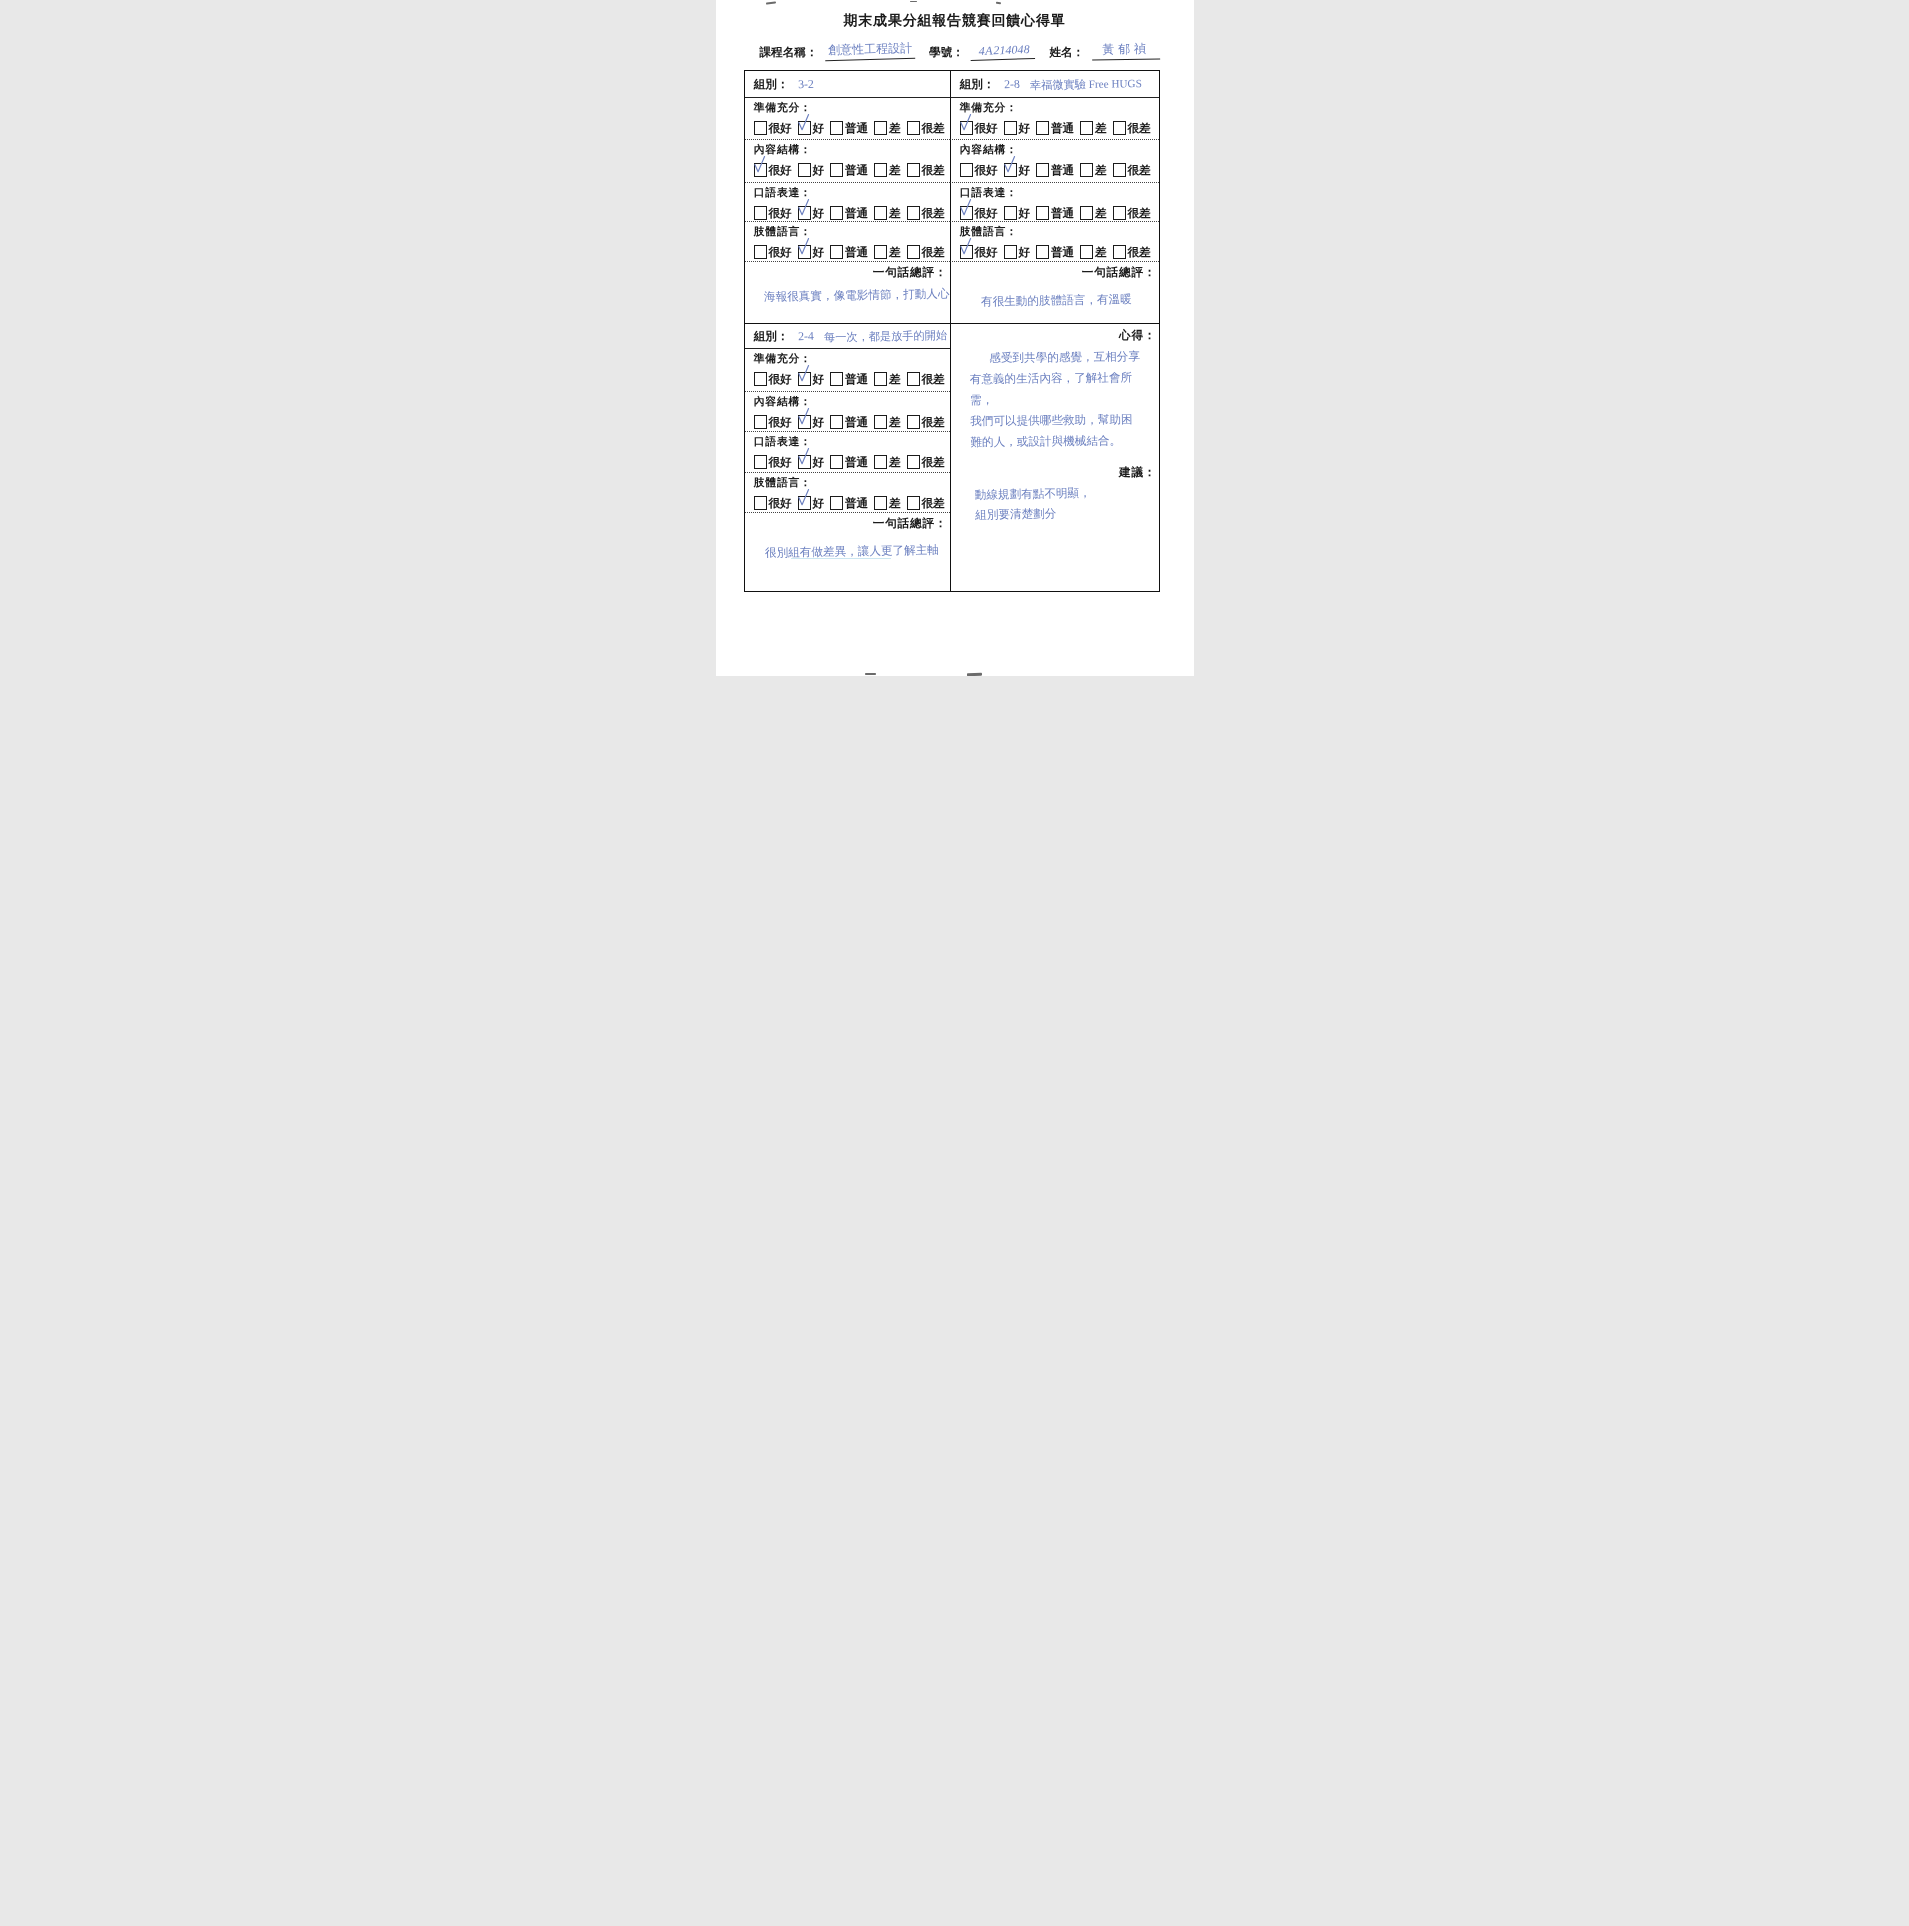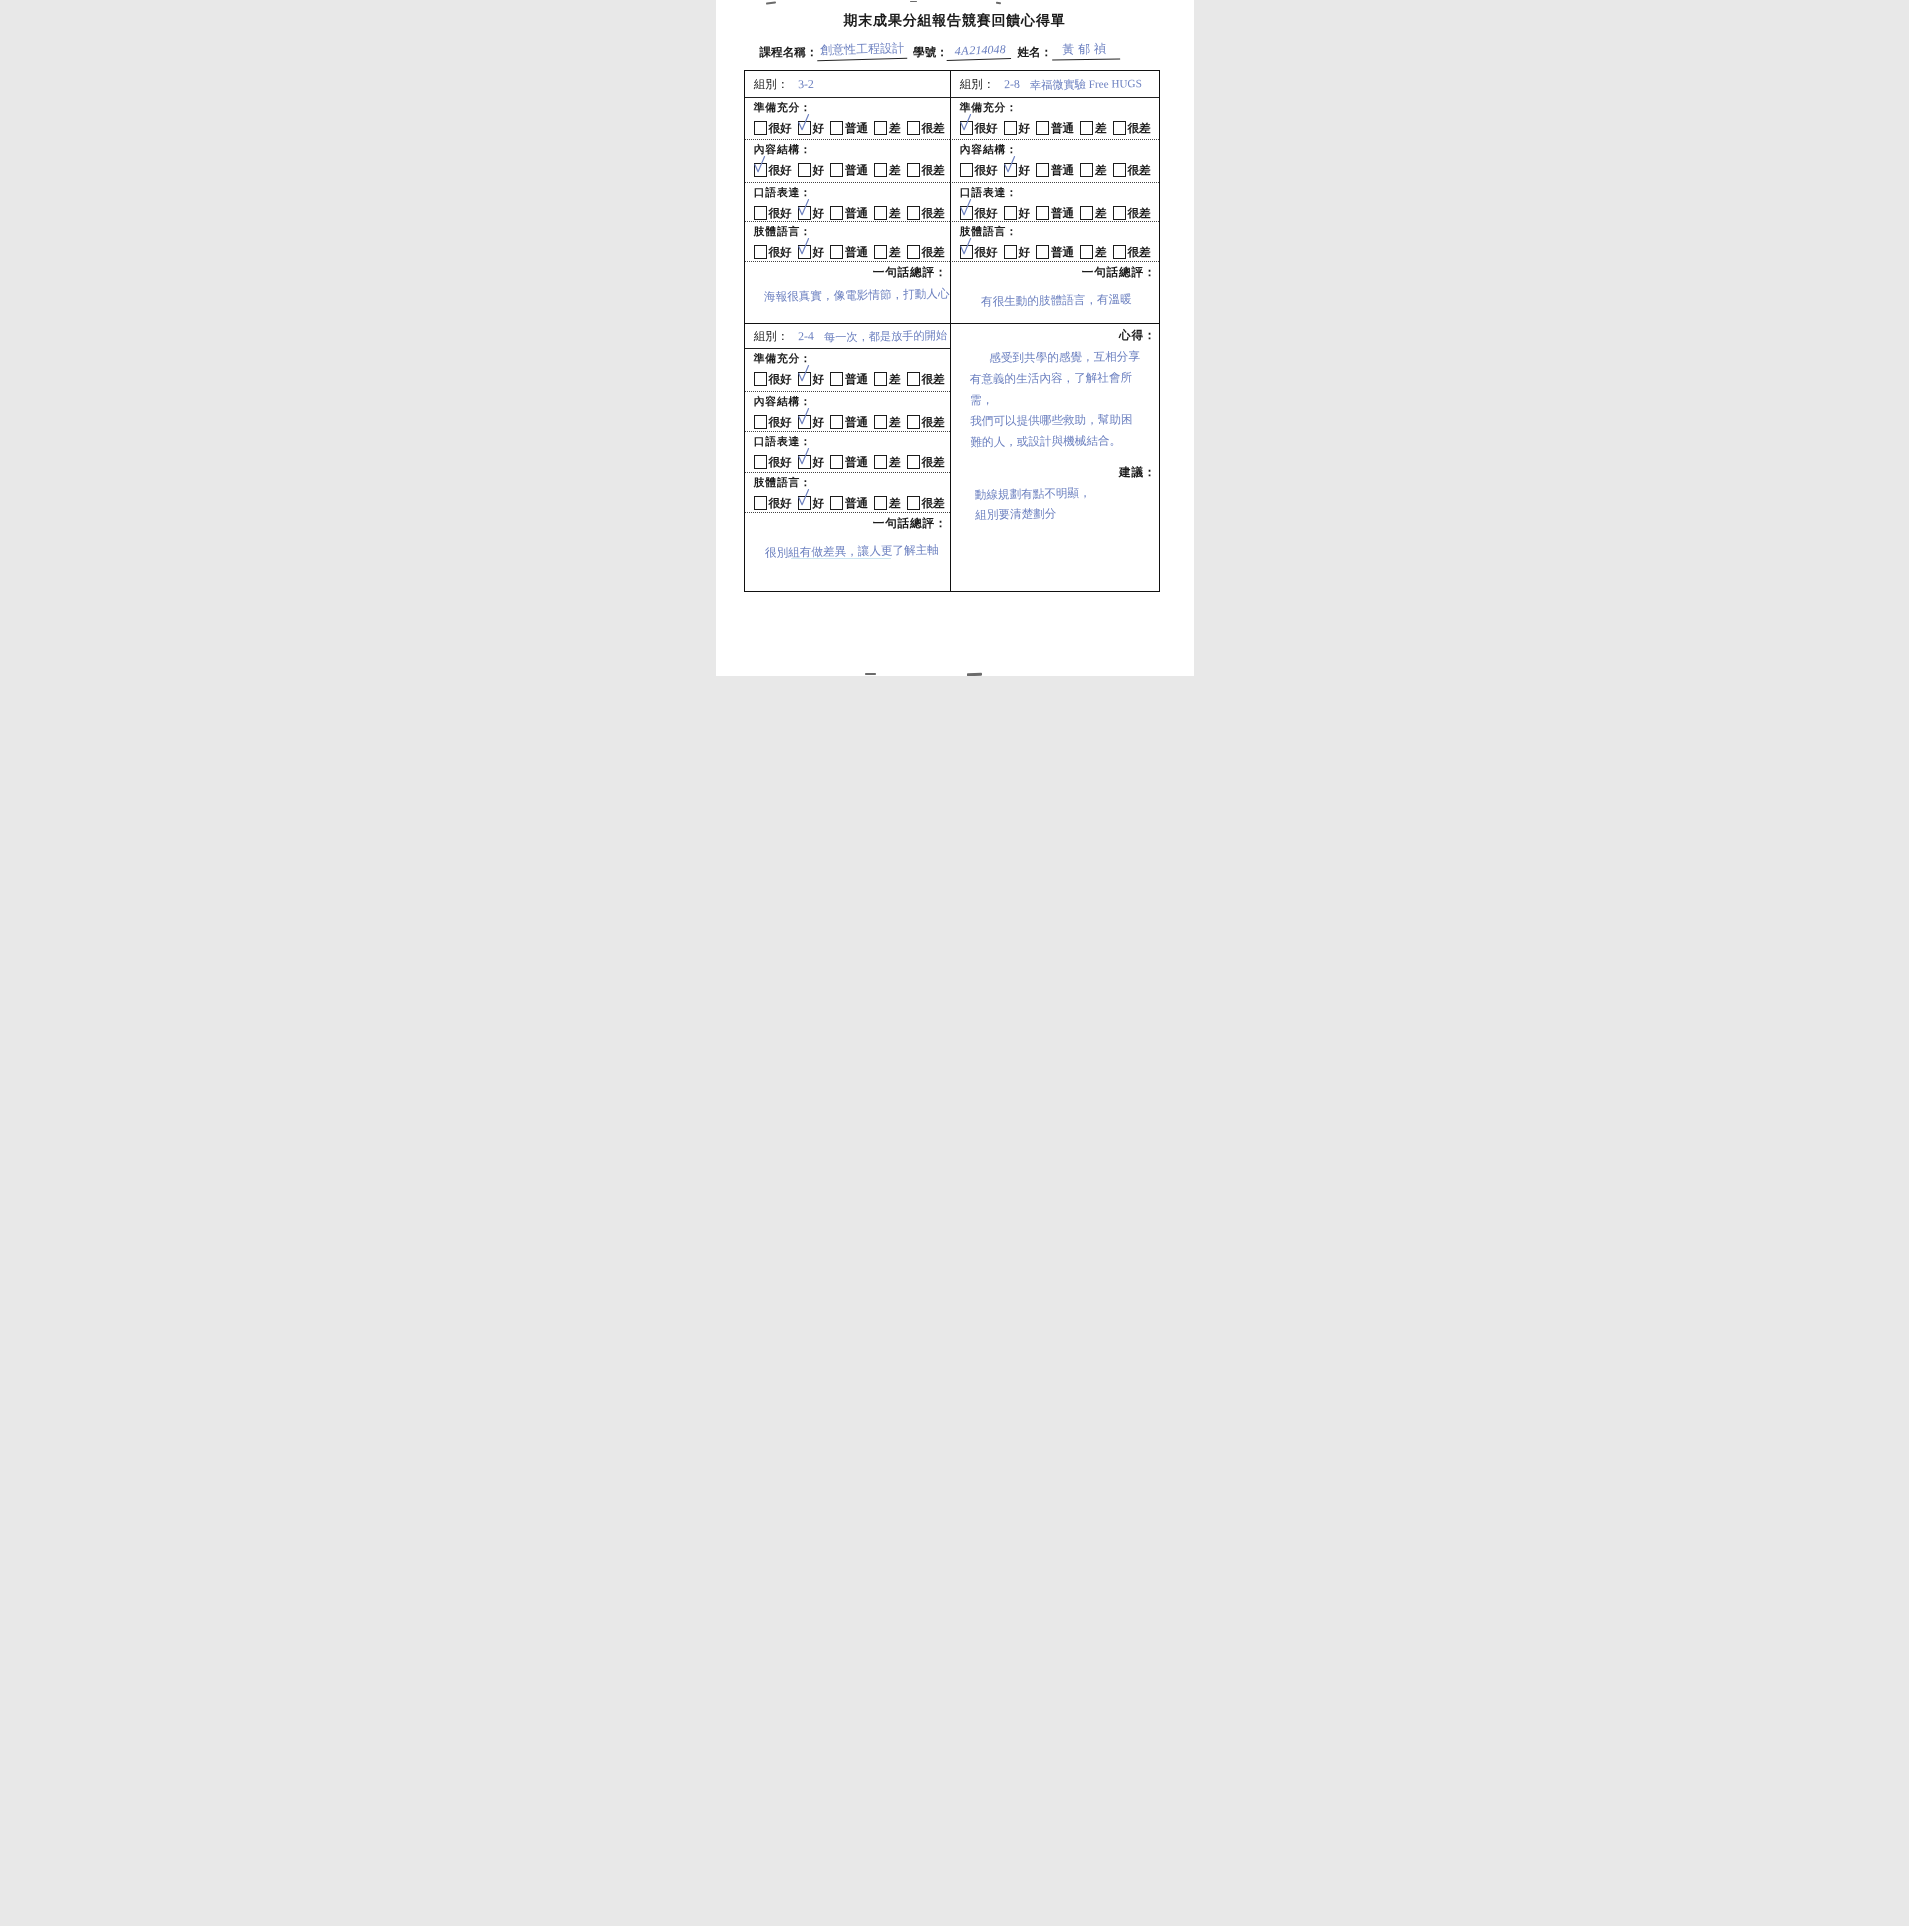--- a/index.html
+++ b/index.html
@@ -4,21 +4,21 @@
 <style>
   :root { --pen:#6c80c0; --ink:#1b1b1b; }
   html,body { margin:0; padding:0; background:#e8e8e8; }
   .page {
     position:relative; width:478px; height:676px; margin:0 auto;
     background:#ffffff; overflow:hidden;
     font-family:"Liberation Serif","DejaVu Serif",serif; color:var(--ink);
   }
   .title1 { padding-top:43px; text-align:center; font-size:12px; font-weight:700; letter-spacing:0.4px; }
   .title2 { margin-top:11.6px; text-align:center; font-size:14px; font-weight:700; letter-spacing:0.8px; }
-  .info-row { margin:11.6px 0 0 44px; display:flex; align-items:flex-end; }
+  .info-row { margin:11.6px 0 0 44px; display:flex; align-items:flex-end;gap:8px; }
   .plabel { font-size:11.6px; font-weight:700; white-space:nowrap; }
   .uline { border-bottom:1.2px solid #222; text-align:center; padding:0 3.1px 0.8px 3.1px; }
   .hand { color:var(--pen); font-size:12px; white-space:nowrap; }
   .course-val { min-width:77px; transform:rotate(-1.5deg); margin-right:5.4px; }
   .id-val { min-width:58px; transform:skewX(-10deg) rotate(-2deg); margin-right:5.4px; }
   .name-val { min-width:62px; letter-spacing:3.9px; transform:rotate(-1deg); }
 
   .form {
     margin:10px 0 0 28px; width:414px;
     display:grid; grid-template-columns:205px 209px;
@@ -26,21 +26,21 @@
     border:1.5px solid #111;
   }
   .cell { box-sizing:border-box; padding:3.1px 2.3px 0 9.2px; overflow:hidden; }
   .crit { border-bottom:0.8px dotted #444; }
   .ghead { border-bottom:0.8px solid #222; display:flex; align-items:center; padding-top:1.5px; }
   .mid { border-bottom:1.5px solid #111; }
   .last { border-bottom:none; }
   .rcol { border-left:1.2px solid #111; }
   .tall { border-left:1.2px solid #111; border-bottom:none; padding-top:4.6px; position:relative; }
 
-  .glabel { font-size:11.6px; font-weight:400; margin-right:9.2px; white-space:nowrap; }
+  .glabel { font-size:11.6px; font-weight:700; margin-right:9.2px; white-space:nowrap; }
   .gid { font-size:12px; transform:rotate(-2deg); margin-right:10px; }
   .gnote { font-size:11.2px; transform:rotate(-1deg); overflow:hidden; }
   .crit-label { font-size:10.8px; font-weight:700; letter-spacing:0.8px; }
   .opts { display:flex; align-items:center; gap:6.2px; margin-top:6.2px; }
   .opt { display:inline-flex; align-items:flex-end; font-size:11.6px; font-weight:600; white-space:nowrap; }
   .box { position:relative; display:inline-block; width:11.2px; height:12px; border:1.2px solid #1b1b1b; margin:0 1.5px 0.8px 0; overflow:visible; }
   .tick { position:absolute; left:-1.9px; top:-9.2px; width:13px; height:19px; overflow:visible; }
   .tick path { stroke:var(--pen); stroke-width:3.2; fill:none; stroke-linecap:round; stroke-linejoin:round; }
 
   .comm .comment-text { margin:8.5px 0 0 10px; font-size:11.6px; transform:rotate(-1deg); }

